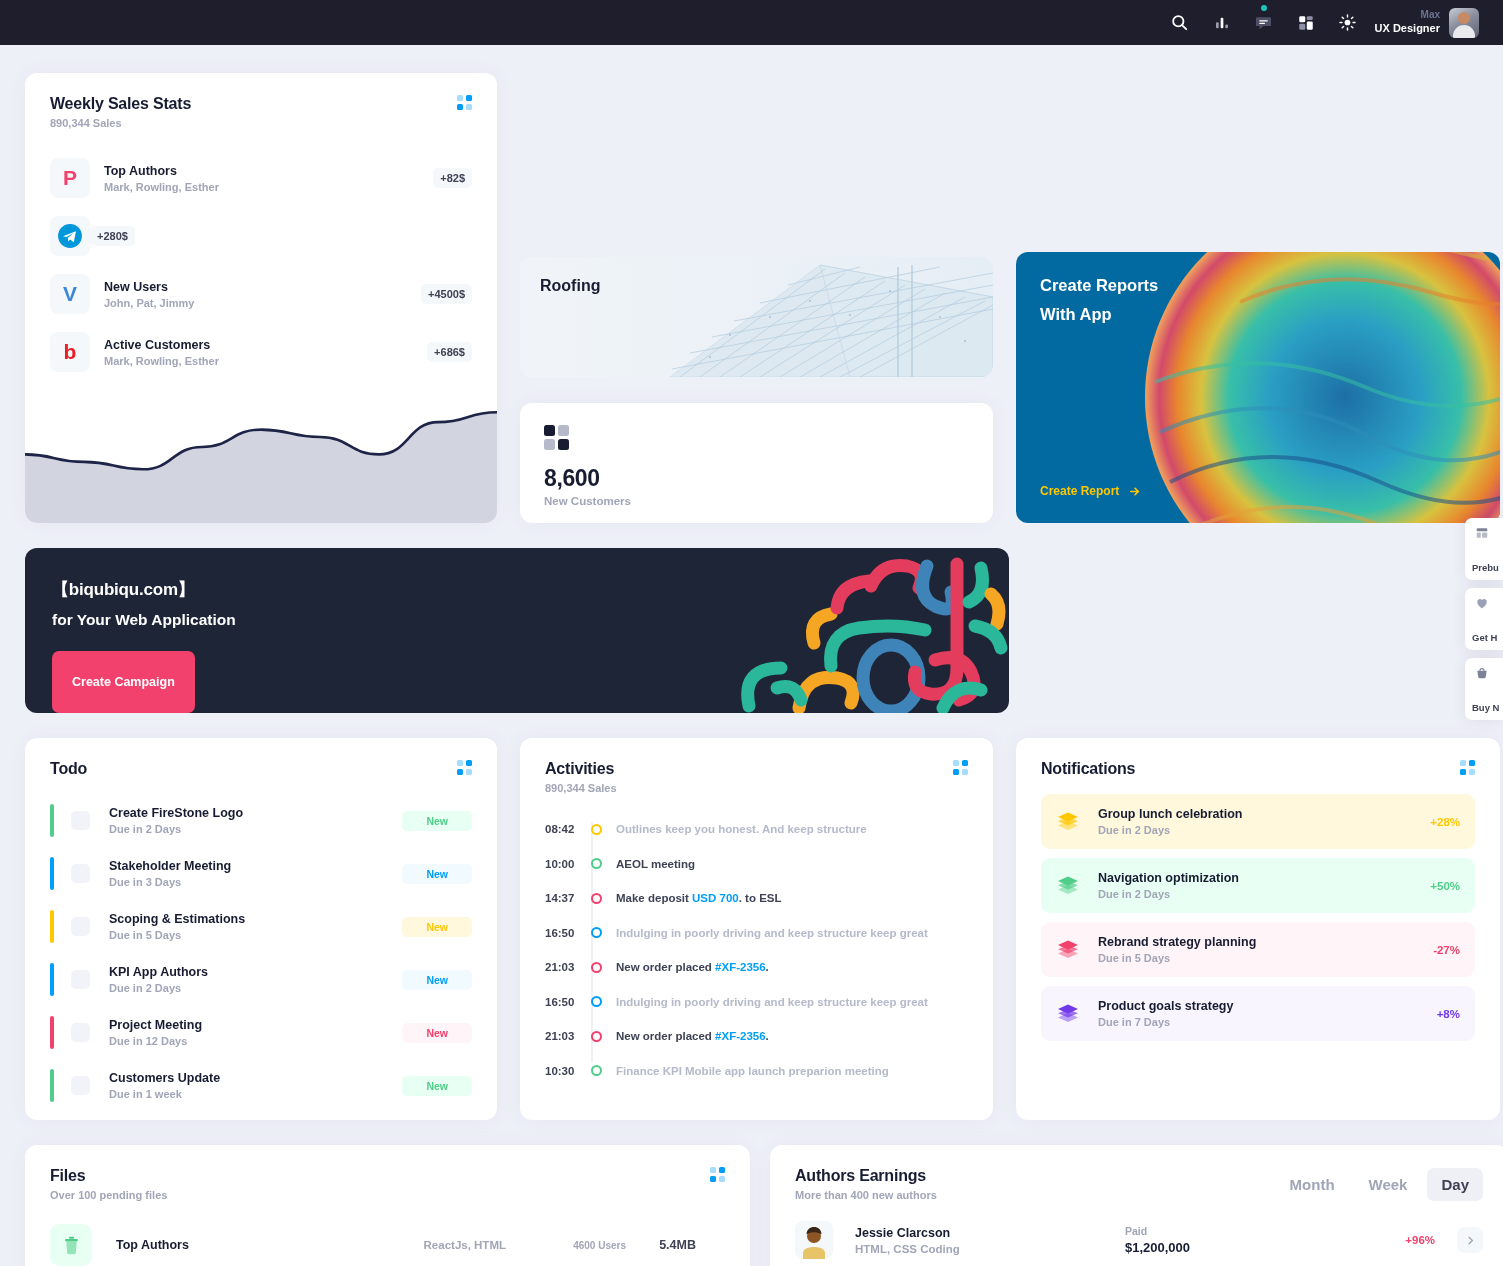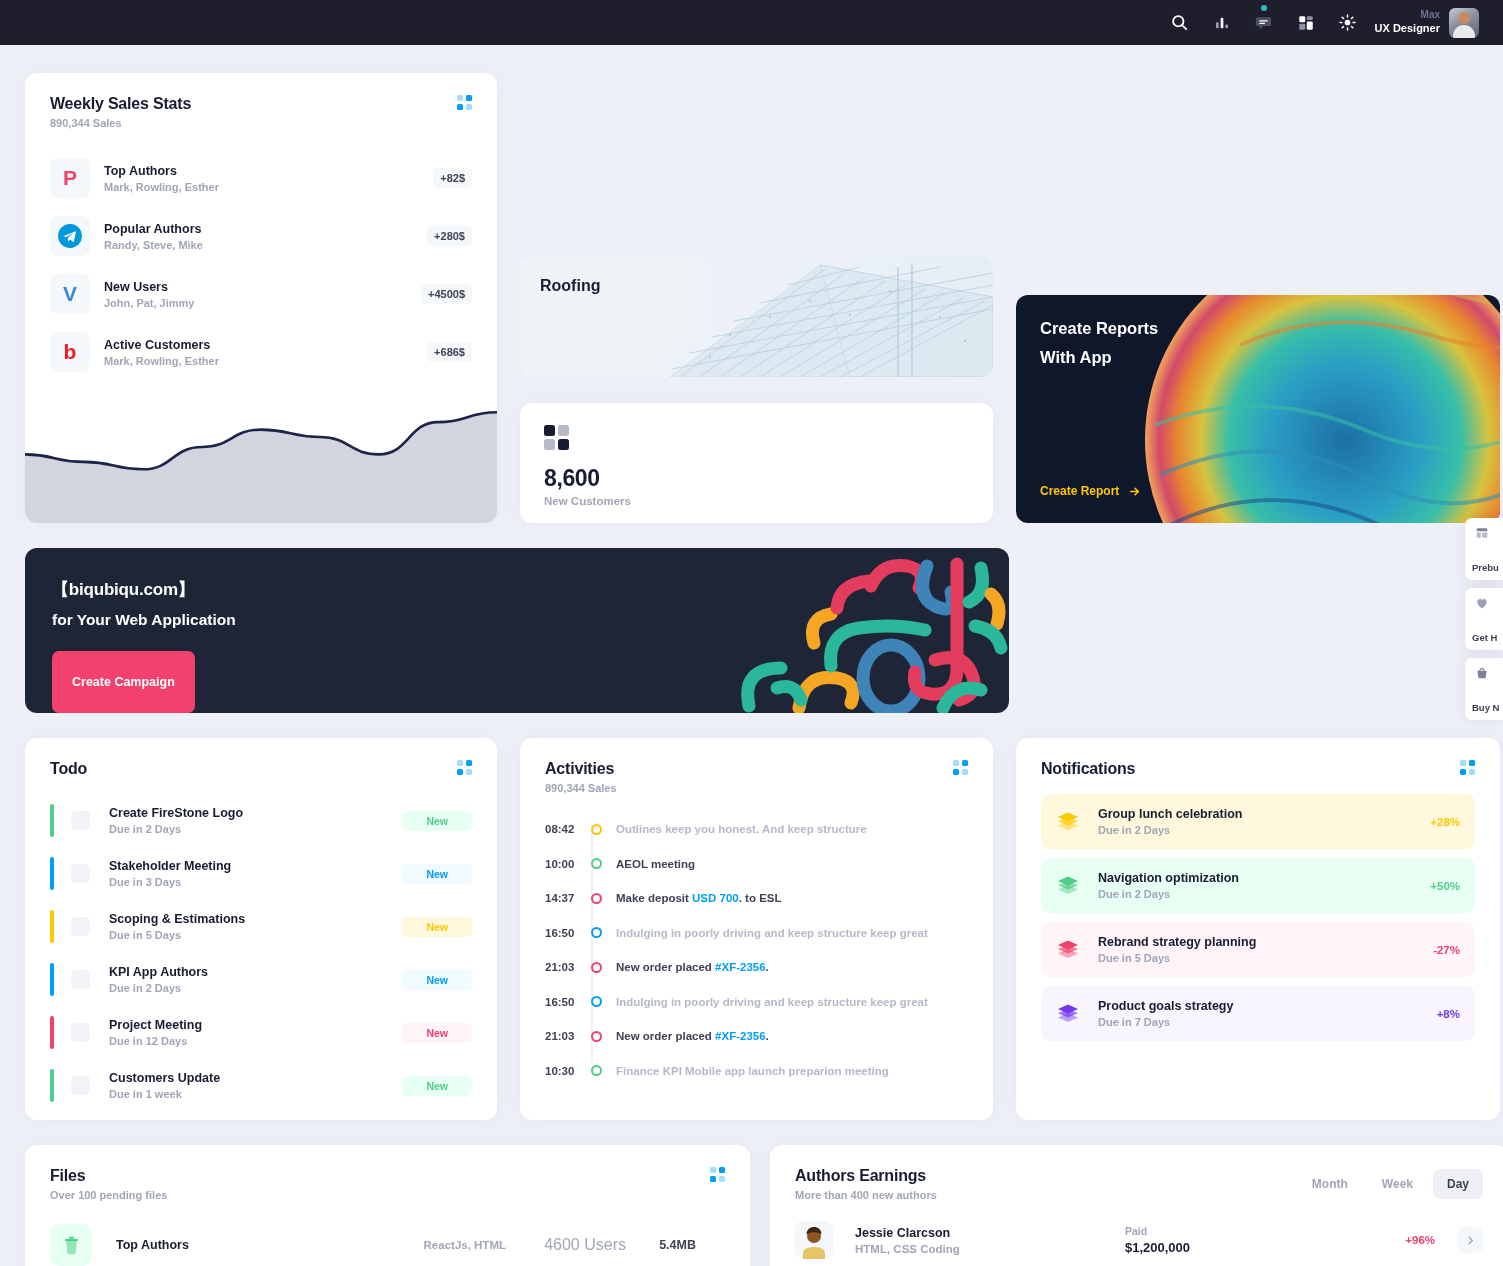--- a/index.html
+++ b/index.html
@@ -118,21 +118,21 @@
   .camp-l2 { font-size:15.5px; font-weight:700; color:#fff; margin-top:10px; }
   .camp-btn {
     margin-top:22px; display:inline-block; background:#f1416c; color:#fff;
     font-size:12.5px; font-weight:700; border:none; border-radius:7px;
     padding:24px 20px; cursor:pointer;
   }
   .camp-art { position:absolute; right:0; top:0; width:290px; height:100%; }
 
   
   .reports {
-    height:228px; border-radius:12px; background:#0f172a;
+    height:271px; border-radius:12px; background:#0369a1;
     position:relative; overflow:hidden;
   }
   .rep-txt { position:absolute; left:24px; top:24px; z-index:4; }
   .rep-l1 { font-size:16.5px; font-weight:700; color:#fff; }
   .rep-l2 { font-size:16.5px; font-weight:700; color:#fff; margin-top:10px; }
   .rep-link {
     position:absolute; left:24px; bottom:25px; z-index:4;
     font-size:12px; font-weight:700; color:#ffc700; cursor:pointer;
     display:flex; align-items:center; gap:9px;
   }
@@ -184,26 +184,26 @@
   .files-card { width:725px; flex:0 0 725px; height:306px; overflow:hidden; }
   .earn-card  { width:738px; flex:0 0 738px; height:306px; overflow:hidden; }
 
   .file-row { display:flex; align-items:center; padding:9px 25px; }
   .file-ico {
     width:42px; height:42px; border-radius:9px; flex:0 0 42px;
     display:flex; align-items:center; justify-content:center;
   }
   .file-name { font-size:12.5px; font-weight:700; color:#181c32; margin-left:24px; width:240px; }
   .file-tech { font-size:11.5px; color:#a1a5b7; font-weight:600; width:150px; text-align:right; }
-  .file-users{ font-size:16px; color:#a1a5b7; font-weight:400; width:120px; text-align:right; }
+  .file-users{ font-size:10px; color:#a1a5b7; font-weight:700; width:120px; text-align:right; }
   .file-size { font-size:12.5px; color:#3f4254; font-weight:700; width:70px; text-align:right; }
 
   .earn-tabs { display:flex; align-items:center; gap:6px; }
   .earn-tab {
-    font-size:12px; font-weight:700; color:#a1a5b7;
+    font-size:15px; font-weight:700; color:#a1a5b7;
     padding:8px 14px; border-radius:7px; cursor:pointer; background:transparent;
     border:none; font-family:inherit;
   }
   .earn-tab.active { background:#eef0f6; color:#3f4254; }
 
   .earn-row { display:flex; align-items:center; padding:8px 25px; }
   .earn-av {
     width:38px; height:38px; border-radius:8px; background:#f5f8fa;
     flex:0 0 38px; position:relative; overflow:hidden;
   }
@@ -318,24 +318,20 @@
                 <div class="wss-people">Mark, Rowling, Esther</div>
               </div>
               <div class="wss-amt">+82$</div>
             </div>
             <div class="wss-item">
               <div class="wss-logo" style="color:#0098da">
                 <svg width="26" height="26" viewBox="0 0 24 24">
                   <circle cx="12" cy="12" r="11" fill="#0098da"></circle>
                   <path d="M5.5 12.2l12-4.6-2 10.2-3.4-2.6-1.8 1.8-.3-3.2 5-4.6-6.2 3.8z" fill="#fff"></path>
                 </svg>
-              </div>
-              <div class="wss-info">
-                <div class="wss-name">Popular Authors</div>
-                <div class="wss-people">Randy, Steve, Mike</div>
               </div>
               <div class="wss-amt">+280$</div>
             </div>
             <div class="wss-item">
               <div class="wss-logo" style="color:#3b87d8">
                 <span style="font-family:'Liberation Sans',sans-serif;font-weight:800;font-size:21px;">V</span>
               </div>
               <div class="wss-info">
                 <div class="wss-name">New Users</div>
                 <div class="wss-people">John, Pat, Jimmy</div>

